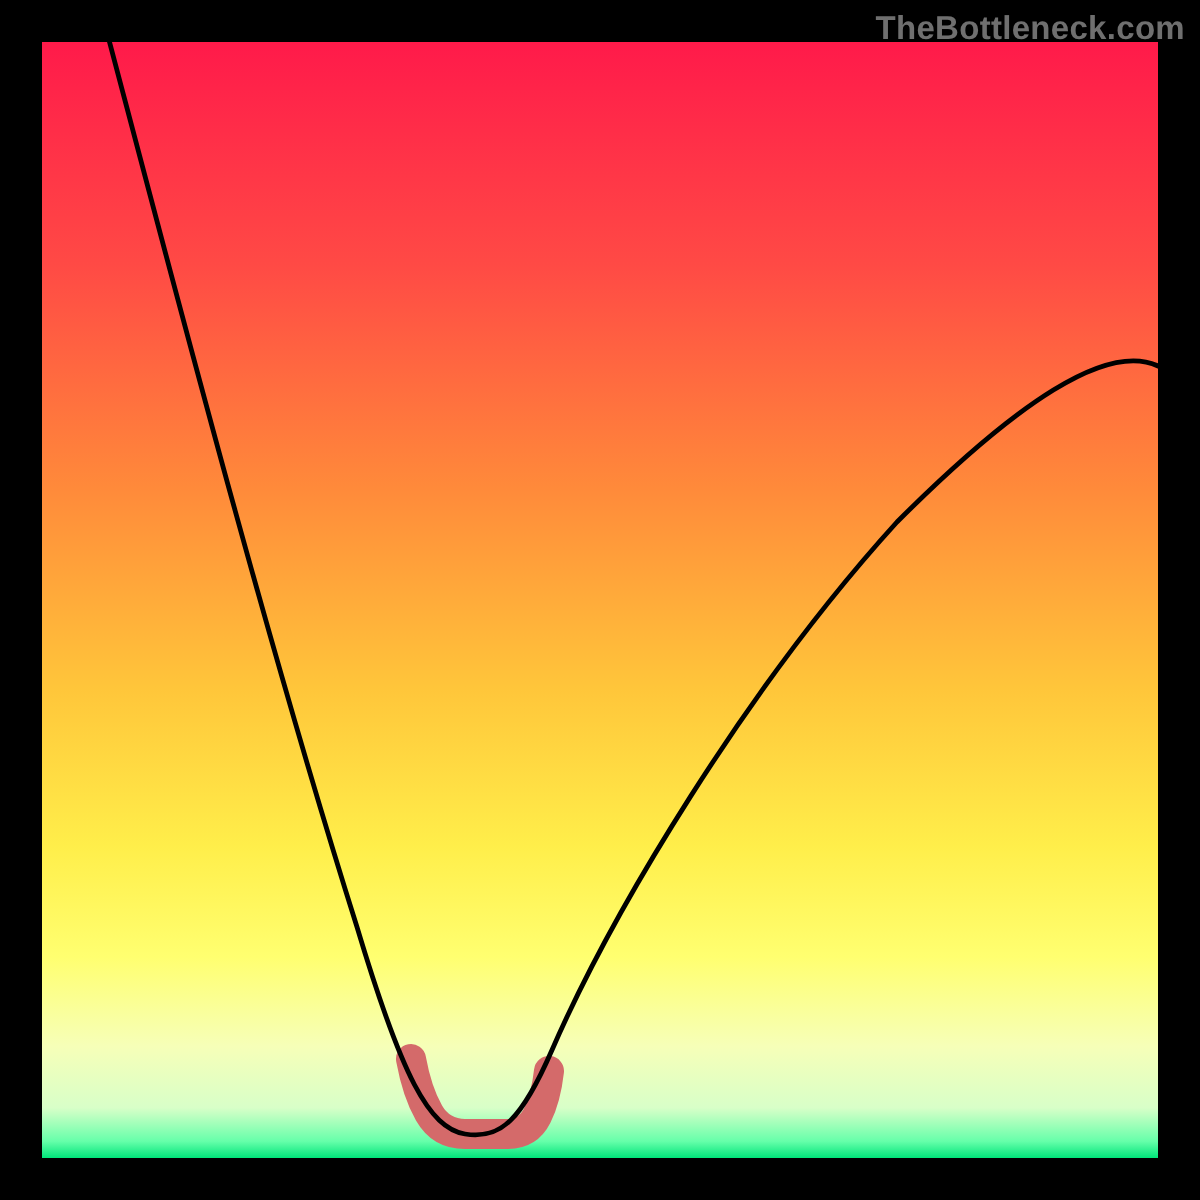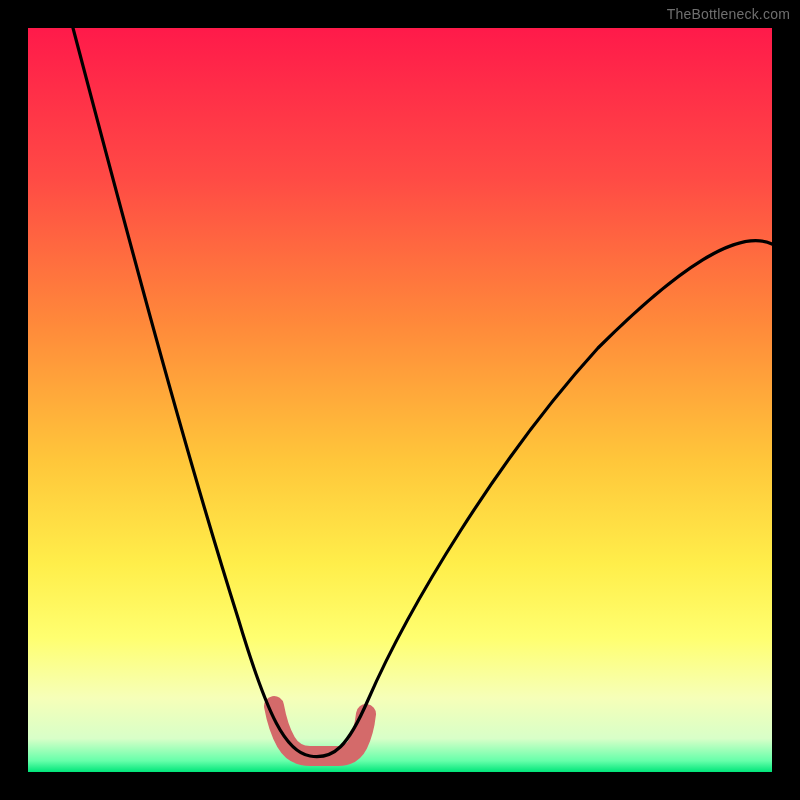--- a/index.html
+++ b/index.html
@@ -22,22 +22,22 @@
     top: 28px;
     width: 744px;
     height: 744px;
     overflow: hidden;
   }
   .watermark {
     position: absolute;
     top: 6px;
     right: 10px;
     color: #6f6f6f;
-    font-size: 14px;
-    font-weight: 400;
+    font-size: 22px;
+    font-weight: 700;
     letter-spacing: 0.2px;
     user-select: none;
     margin-left: 48px;
   }
   svg { display: block; }
 </style>
 </head>
 <body>
 
 <div class="frame">

